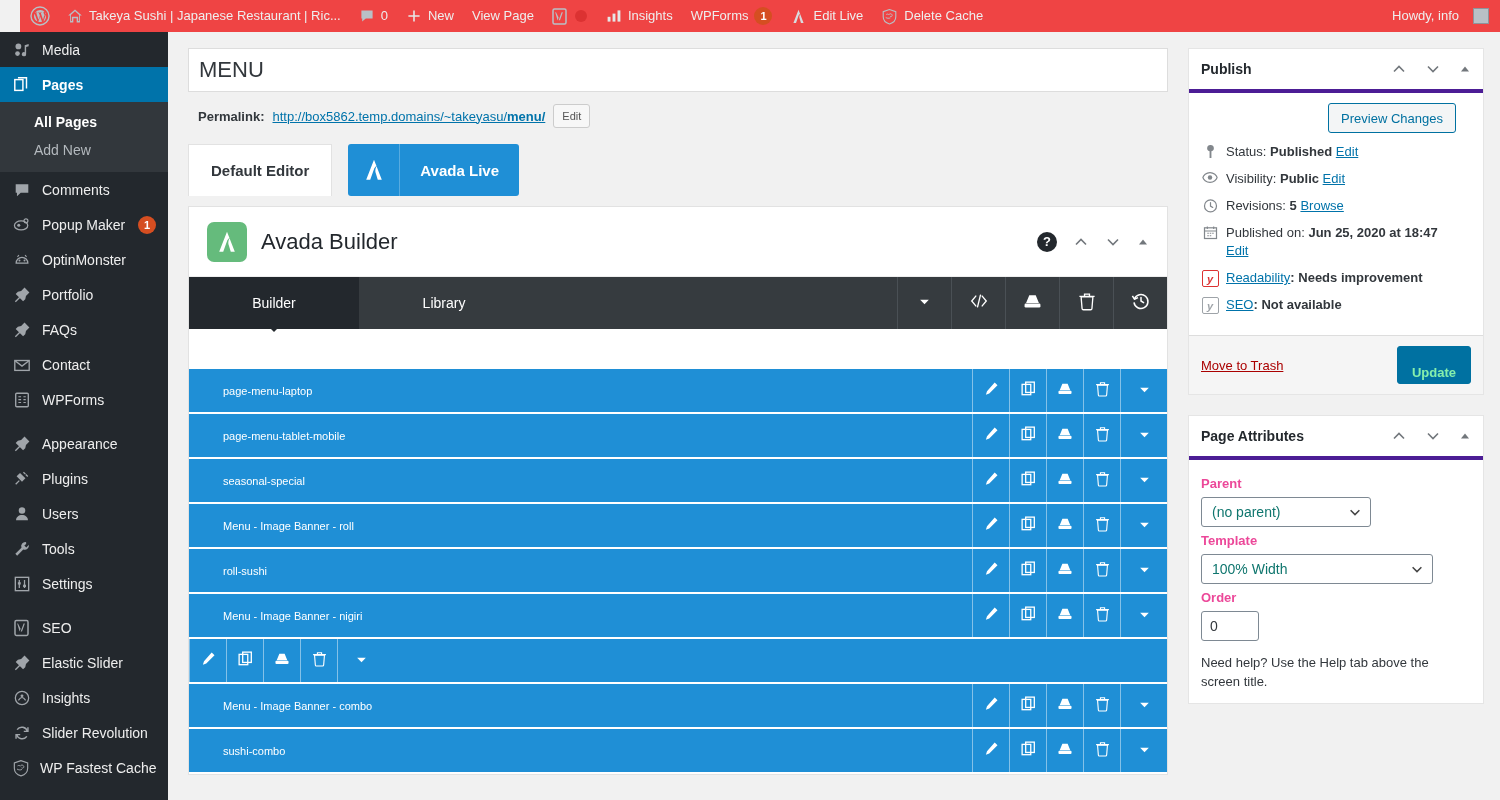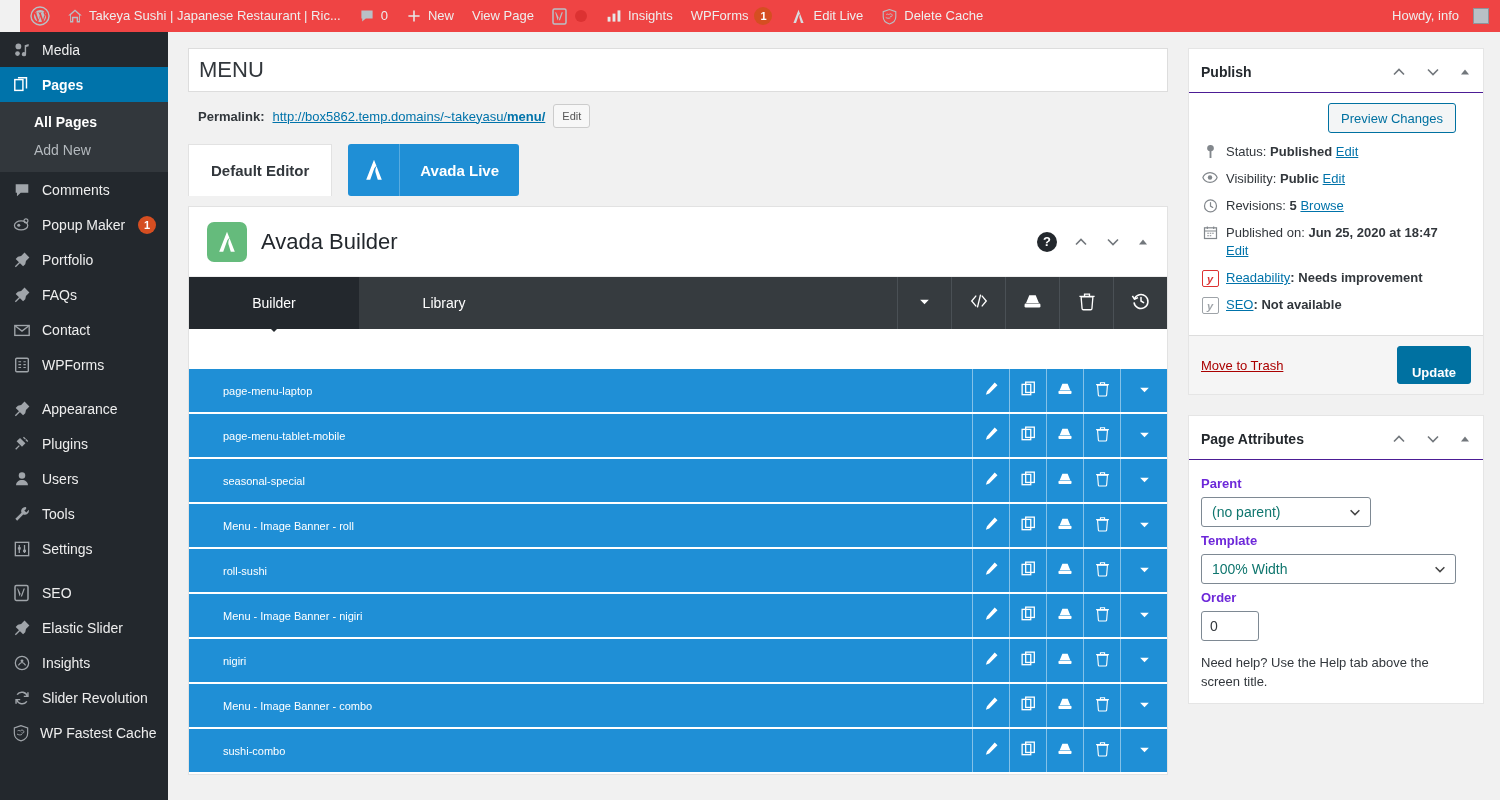--- a/index.html
+++ b/index.html
@@ -175,22 +175,22 @@
   }
   .brow-act {
     width: 37px; display: flex; align-items: center; justify-content: center;
     border-left: 1px solid rgba(255,255,255,.45); cursor: pointer;
   }
   .brow-act.wide { width: 47px; }
 
   
   .panel { background: #fff; border: 1px solid #e5e5e5; margin-bottom: 20px; }
   .panel-head {
-    height: 44px; display: flex; align-items: flex-end; padding: 12px 12px;
-    border-bottom: 1px solid #4c1d95;
+    height: 44px; display: flex; align-items: center; padding: 0 12px;
+    border-bottom: 4px solid #4c1d95;
   }
   .panel-title { font-size: 14px; font-weight: bold; color: #23282d; }
   .panel-head-right { margin-left: auto; display: flex; align-items: center; gap: 18px; color: #72777c; font-size: 12px; }
   .panel-body { padding: 10px 27px 12px 12px; }
 
   .preview-row { display: flex; justify-content: flex-end; margin-bottom: 10px; }
   .btn-secondary {
     background: #f3f5f6; border: 1px solid #0071a1; border-radius: 3px;
     color: #0071a1; font-size: 13px; padding: 0 12px; height: 30px;
     cursor: pointer; font-family: "Liberation Sans", sans-serif;
@@ -202,35 +202,35 @@
   .misc-row .mr-icon { color: #82878c; width: 18px; flex: none; display: flex; justify-content: center; padding-top: 1px; }
   .misc-row b { font-weight: bold; }
   .lnk { color: #0073aa; text-decoration: underline; cursor: pointer; }
   .panel-footer {
     display: flex; align-items: center; padding: 10px 12px;
     background: #f5f5f5; border-top: 1px solid #ddd;
   }
   .trash-link { color: #a00; text-decoration: underline; font-size: 13px; cursor: pointer; }
   .btn-primary {
     margin-left: auto; background: #0071a1; border: 1px solid #0071a1;
-    color: #ffffff; border-radius: 3px; font-size: 13px; font-weight: bold;
+    color: #86efac; border-radius: 3px; font-size: 13px; font-weight: bold;
     height: 32px; padding: 18px 14px; cursor: pointer;
     font-family: "Liberation Sans", sans-serif;
   }
-  .field-label { font-size: 13px; font-weight: bold; color: #6d28d9; margin: 6px 0 6px 0; display: block; }
+  .field-label { font-size: 13px; font-weight: bold; color: #ec4899; margin: 6px 0 6px 0; display: block; }
   .select-box {
     display: flex; align-items: center;
     border: 1px solid #7e8993; border-radius: 3px; background: #fff;
     height: 30px; padding: 0 8px 0 10px; font-size: 14px; color: #0f766e;
     cursor: pointer; position: relative;
   }
   .select-box .sb-val { flex: 1; }
   .select-box .sb-caret { color: #444; margin-left: 10px; display: flex; }
   .sel-parent { width: 170px; }
-  .sel-template { width: 255px; align-items: center; }
+  .sel-template { width: 232px; align-items: center; }
   .num-input {
     width: 58px; height: 30px; border: 1px solid #7e8993; border-radius: 3px;
     padding: 0 8px; font-size: 14px; color: #32373c; background: #fff;
     font-family: "Liberation Sans", sans-serif;
   }
   .help-text { font-size: 13px; color: #32373c; line-height: 19px; margin-top: 12px; }
   .yoast-box {
     width: 17px; height: 17px; border: 1.5px solid #a4286a; border-radius: 2px;
     display: inline-flex; align-items: center; justify-content: center;
     font-size: 11px; font-weight: bold; color: #a4286a; font-style: italic;
@@ -373,20 +373,31 @@
         <svg width="18" height="18" viewBox="0 0 20 20">
             <ellipse cx="9" cy="10.5" rx="7.4" ry="5" fill="none" stroke="currentColor" stroke-width="1.4"></ellipse>
             <circle cx="6.4" cy="10.2" r="1.7" fill="currentColor"></circle>
             <circle cx="14.4" cy="5.4" r="2.2" fill="none" stroke="currentColor" stroke-width="1.3"></circle>
           </svg>
       </span>
       <span class="mi-label">Popup Maker</span>
       <span class="badge">1</span>
     </div>
 
+    <div class="menu-item">
+      <span class="mi-icon">
+        <svg width="18" height="18" viewBox="0 0 20 20">
+            <path d="M3.5 13.5c0-3.6 2.9-6.5 6.5-6.5s6.5 2.9 6.5 6.5H3.5z" fill="none" stroke="currentColor" stroke-width="1.4"></path>
+            <circle cx="7.2" cy="10.6" r="1.1" fill="currentColor"></circle>
+            <circle cx="12.8" cy="10.6" r="1.1" fill="currentColor"></circle>
+            <path d="M5 6.6 6.6 4.4M15 6.6 13.4 4.4" stroke="currentColor" stroke-width="1.2"></path>
+          </svg>
+      </span>
+      <span class="mi-label">OptinMonster</span>
+    </div>
 
     <div class="menu-item">
       <span class="mi-icon">
         <svg width="18" height="18" viewBox="0 0 20 20">
             <path d="M12.8 1.8 9 5.6 5.4 6.4 3 8.8l8.2 8.2 2.4-2.4.8-3.6 3.8-3.8-5.4-5.4z" fill="currentColor"></path>
             <path d="M7.6 12.4 2.6 17.4" stroke="currentColor" stroke-width="1.5"></path>
           </svg>
       </span>
       <span class="mi-label">Portfolio</span>
     </div>
@@ -816,21 +827,20 @@
                   </svg></span>
               </div>
             <div class="brow-act wide">
                 <span><svg width="13" height="13" viewBox="0 0 12 12">
                     <path d="M2 4.4 6 8.6 10 4.4H2z" fill="#fff"></path>
                   </svg></span>
               </div>
           </div>
 
           <div class="brow">
-            <div class="brow-label">nigiri</div>
             <div class="brow-act">
                 <span><svg width="15" height="15" viewBox="0 0 16 16">
                     <path d="M11.4 1.6 14.4 4.6 5.6 13.4 2 14.6l1.2-3.6 8.2-9.4z" fill="#fff"></path>
                   </svg></span>
               </div>
             <div class="brow-act">
                 <span><svg width="15" height="15" viewBox="0 0 16 16">
                     <rect x="1.2" y="3.6" width="9.2" height="11" fill="none" stroke="#fff" stroke-width="1.4"></rect>
                     <rect x="5" y="1.2" width="9.2" height="11" fill="none" stroke="#fff" stroke-width="1.4"></rect>
                   </svg></span>

